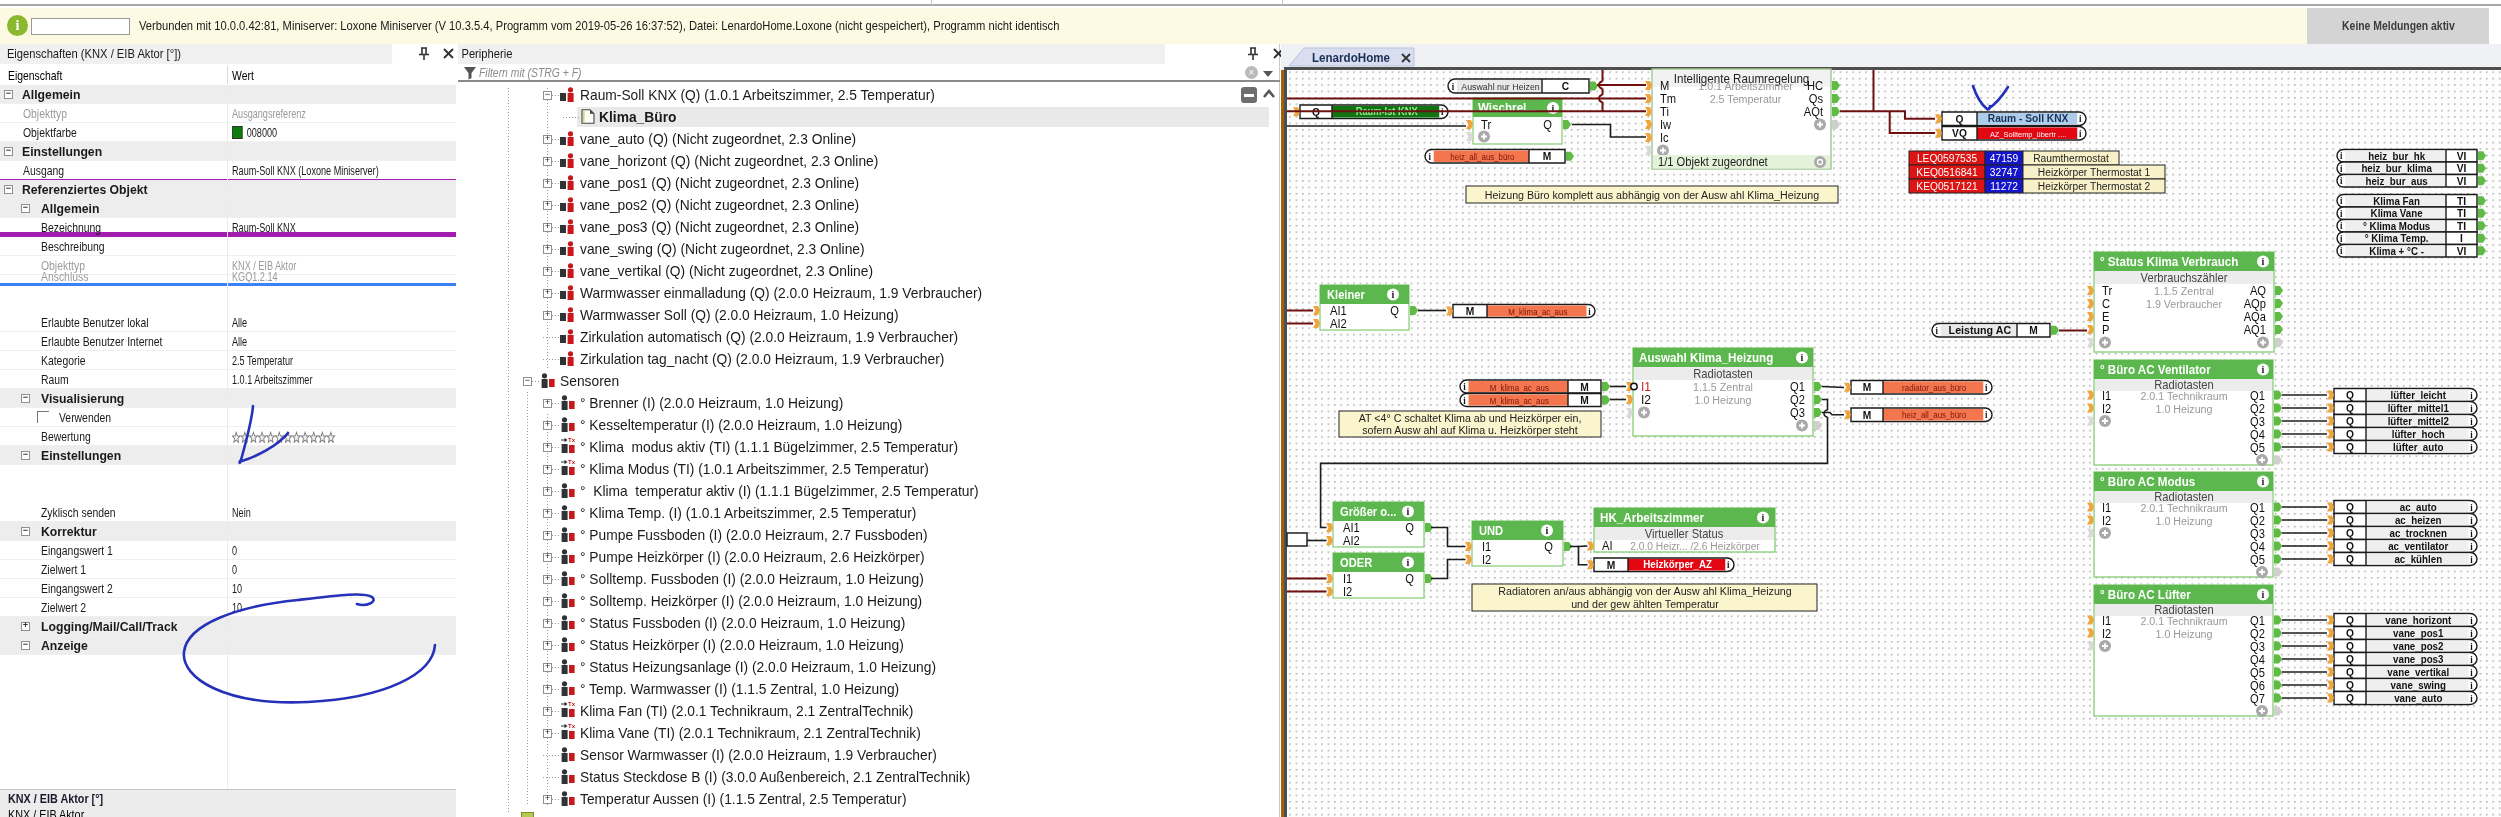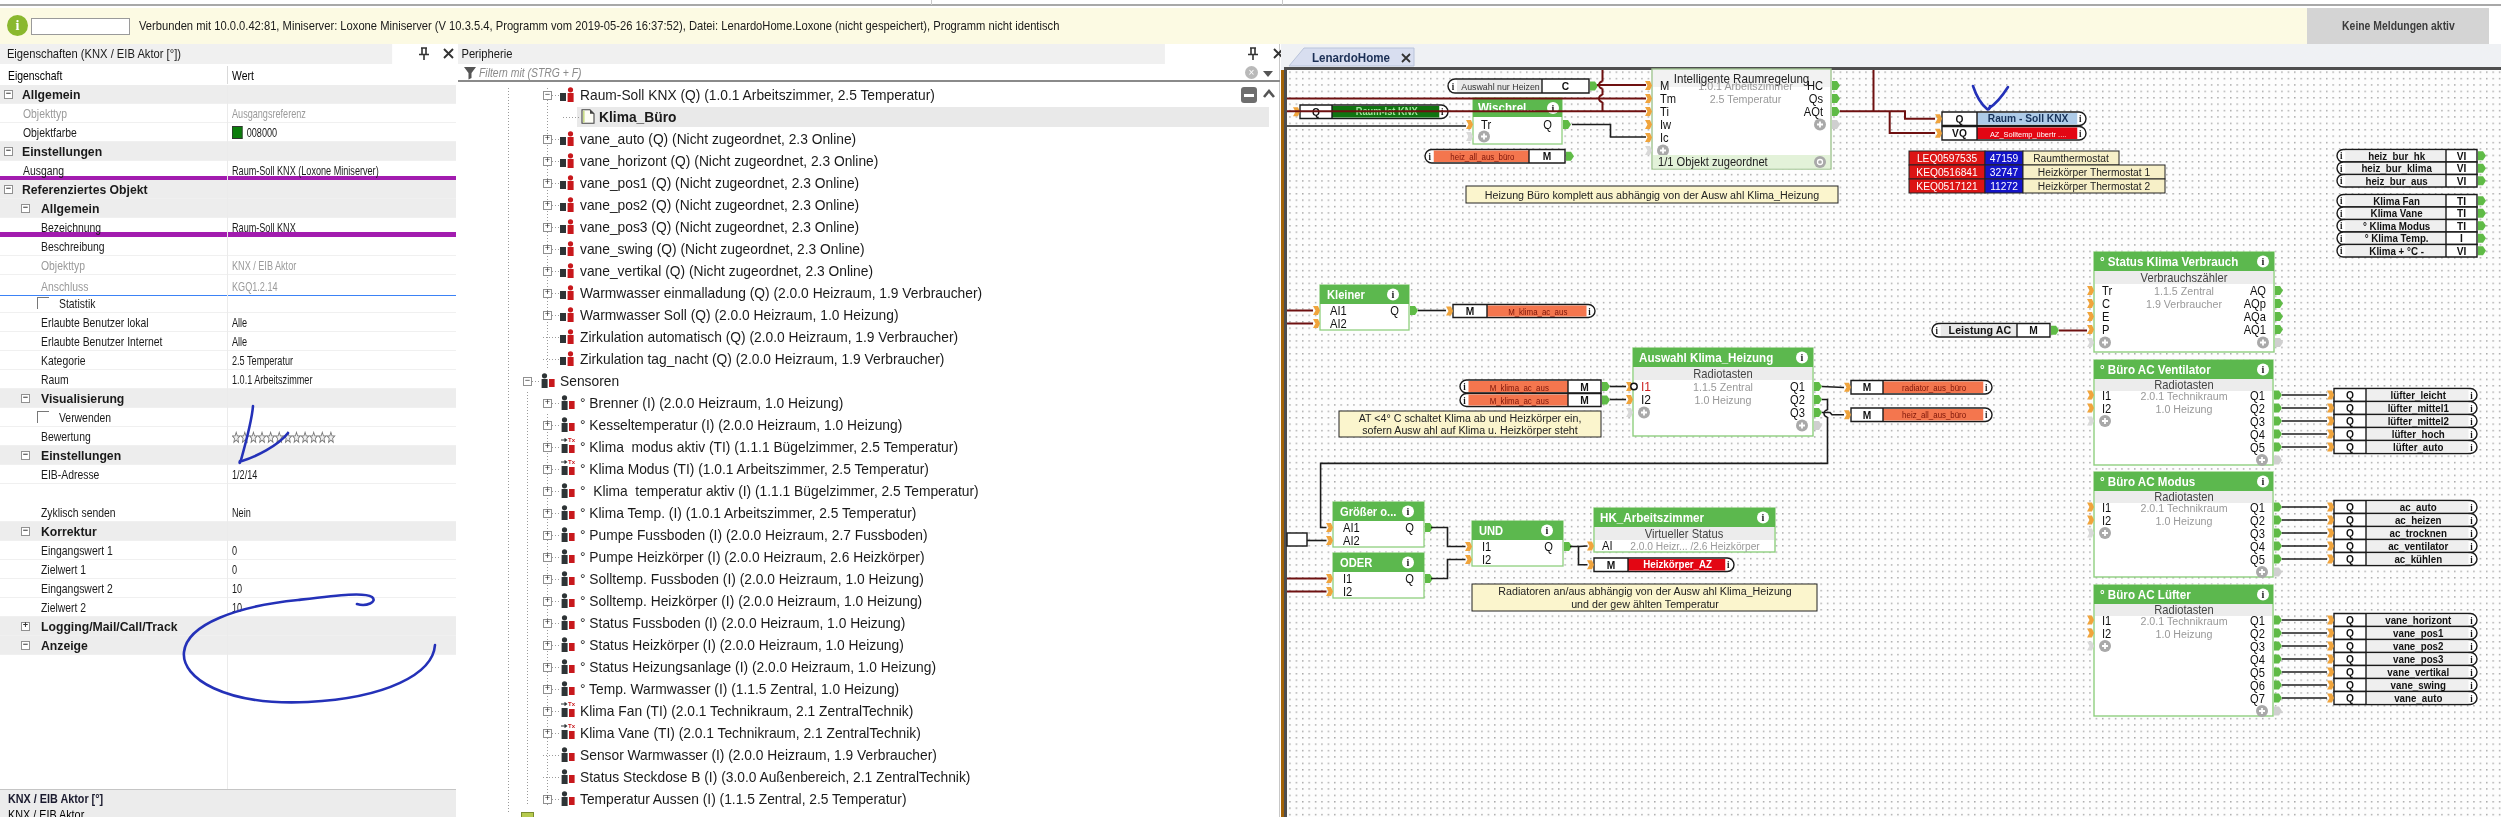--- a/index.html
+++ b/index.html
@@ -65,21 +65,21 @@
         <div class="val gray">Ausgangsreferenz</div>
       </div>
       <div class="abs lprow" style="top:79px;border-bottom:1px solid #f0f0f0">
         <div class="abs sqz" style="left:23px">Objektfarbe</div>
         <div class="val"><span style="display:inline-block;width:15px;height:13px;background:#0c7d0c;border:1px solid #333;vertical-align:-2px;margin-right:6px"></span>008000</div>
       </div>
       <div class="abs lprow grp" style="top:98px;border-bottom:1px solid #f0f0f0">
         <div class="pm" style="left:4px">−</div>
         <div class="abs sqg" style="left:22px;font-weight:bold">Einstellungen</div>
       </div>
-      <div class="abs lprow" style="top:117px;border-bottom:4px solid #a21caf">
+      <div class="abs lprow" style="top:117px;border-bottom:1px solid #a21caf">
         <div class="abs sqz" style="left:23px">Ausgang</div>
         <div class="val">Raum-Soll KNX (Loxone Miniserver)</div>
       </div>
       <div class="abs lprow grp" style="top:136px;border-bottom:1px solid #f0f0f0">
         <div class="pm" style="left:4px">−</div>
         <div class="abs sqg" style="left:22px;font-weight:bold">Referenziertes Objekt</div>
       </div>
       <div class="abs lprow grp" style="top:155px;border-bottom:1px solid #f0f0f0">
         <div class="pm" style="left:21px">−</div>
         <div class="abs sqg" style="left:41px;font-weight:bold">Allgemein</div>
@@ -88,27 +88,23 @@
         <div class="abs sqz" style="left:41px">Bezeichnung</div>
         <div class="val">Raum-Soll KNX</div>
       </div>
       <div class="abs lprow" style="top:193px;border-bottom:1px solid #f0f0f0">
         <div class="abs sqz" style="left:41px">Beschreibung</div>
       </div>
       <div class="abs lprow" style="top:212px;border-bottom:1px solid #f0f0f0">
         <div class="abs sqz gray" style="left:41px">Objekttyp</div>
         <div class="val gray">KNX / EIB Aktor</div>
       </div>
-      <div class="abs lprow" style="top:233px;border-bottom:1px solid #3b82f6">
+      <div class="abs lprow" style="top:223px;border-bottom:3px solid #3b82f6">
         <div class="abs sqz gray" style="left:41px">Anschluss</div>
         <div class="val gray">KGQ1.2.14</div>
-      </div>
-      <div class="abs lprow" style="top:250px;border-bottom:1px solid #f0f0f0">
-        <div class="cbx" style="left:37px"></div>
-        <div class="abs sqz" style="left:59px">Statistik</div>
       </div>
       <div class="abs lprow" style="top:269px;border-bottom:1px solid #f0f0f0">
         <div class="abs sqz" style="left:41px">Erlaubte Benutzer lokal</div>
         <div class="val">Alle</div>
       </div>
       <div class="abs lprow" style="top:288px;border-bottom:1px solid #f0f0f0">
         <div class="abs sqz" style="left:41px">Erlaubte Benutzer Internet</div>
         <div class="val">Alle</div>
       </div>
       <div class="abs lprow" style="top:307px;border-bottom:1px solid #f0f0f0">
@@ -140,24 +136,20 @@
             <path transform="translate(86.10000000000001,0)" d="M6 1.2 L7.5 4.8 L11.4 5 L8.4 7.4 L9.4 11.2 L6 9.1 L2.6 11.2 L3.6 7.4 L0.6 5 L4.5 4.8 Z" fill="#f0f0f0" stroke="#777" stroke-width="1.1"></path>
             <path transform="translate(98.4,0)" d="M6 1.2 L7.5 4.8 L11.4 5 L8.4 7.4 L9.4 11.2 L6 9.1 L2.6 11.2 L3.6 7.4 L0.6 5 L4.5 4.8 Z" fill="#f0f0f0" stroke="#777" stroke-width="1.1"></path>
             <path transform="translate(110.7,0)" d="M6 1.2 L7.5 4.8 L11.4 5 L8.4 7.4 L9.4 11.2 L6 9.1 L2.6 11.2 L3.6 7.4 L0.6 5 L4.5 4.8 Z" fill="#f0f0f0" stroke="#777" stroke-width="1.1"></path>
             <path transform="translate(123.0,0)" d="M6 1.2 L7.5 4.8 L11.4 5 L8.4 7.4 L9.4 11.2 L6 9.1 L2.6 11.2 L3.6 7.4 L0.6 5 L4.5 4.8 Z" fill="#f0f0f0" stroke="#777" stroke-width="1.1"></path>
             <path transform="translate(135.3,0)" d="M6 1.2 L7.5 4.8 L11.4 5 L8.4 7.4 L9.4 11.2 L6 9.1 L2.6 11.2 L3.6 7.4 L0.6 5 L4.5 4.8 Z" fill="#f0f0f0" stroke="#777" stroke-width="1.1"></path>
           </svg></div>
       </div>
       <div class="abs lprow grp" style="top:402px;border-bottom:1px solid #f0f0f0">
         <div class="pm" style="left:21px">−</div>
         <div class="abs sqg" style="left:41px;font-weight:bold">Einstellungen</div>
-      </div>
-      <div class="abs lprow" style="top:421px;border-bottom:1px solid #f0f0f0">
-        <div class="abs sqz" style="left:41px">EIB-Adresse</div>
-        <div class="val">1/2/14</div>
       </div>
       <div class="abs lprow" style="top:459px;border-bottom:1px solid #f0f0f0">
         <div class="abs sqz" style="left:41px">Zyklisch senden</div>
         <div class="val">Nein</div>
       </div>
       <div class="abs lprow grp" style="top:478px;border-bottom:1px solid #f0f0f0">
         <div class="pm" style="left:21px">−</div>
         <div class="abs sqg" style="left:41px;font-weight:bold">Korrektur</div>
       </div>
       <div class="abs lprow" style="top:497px;border-bottom:1px solid #f0f0f0">

